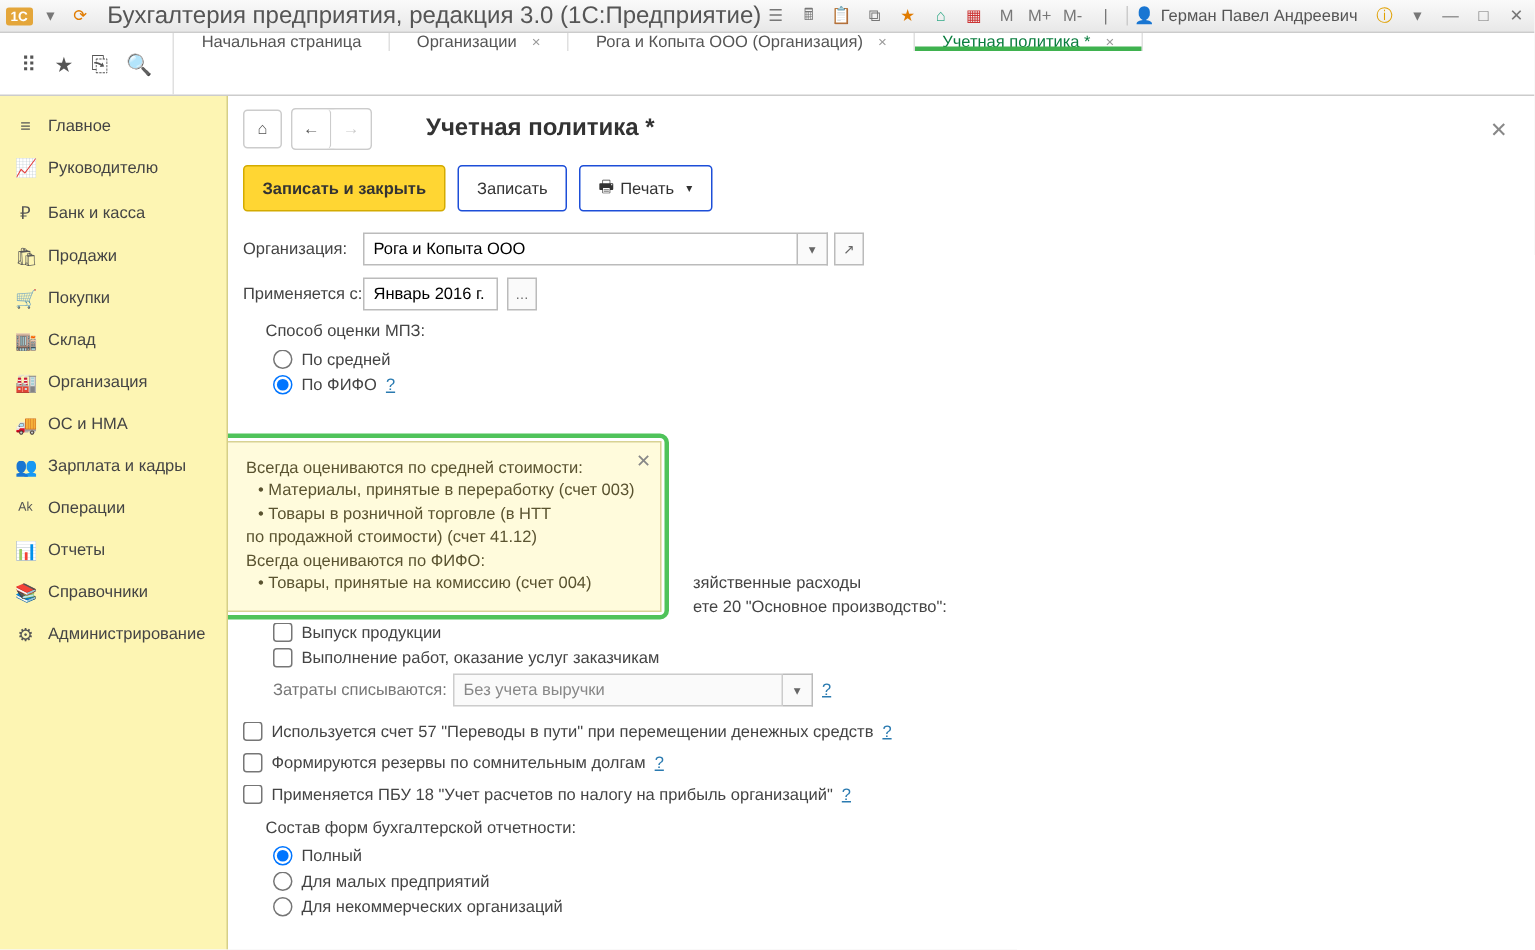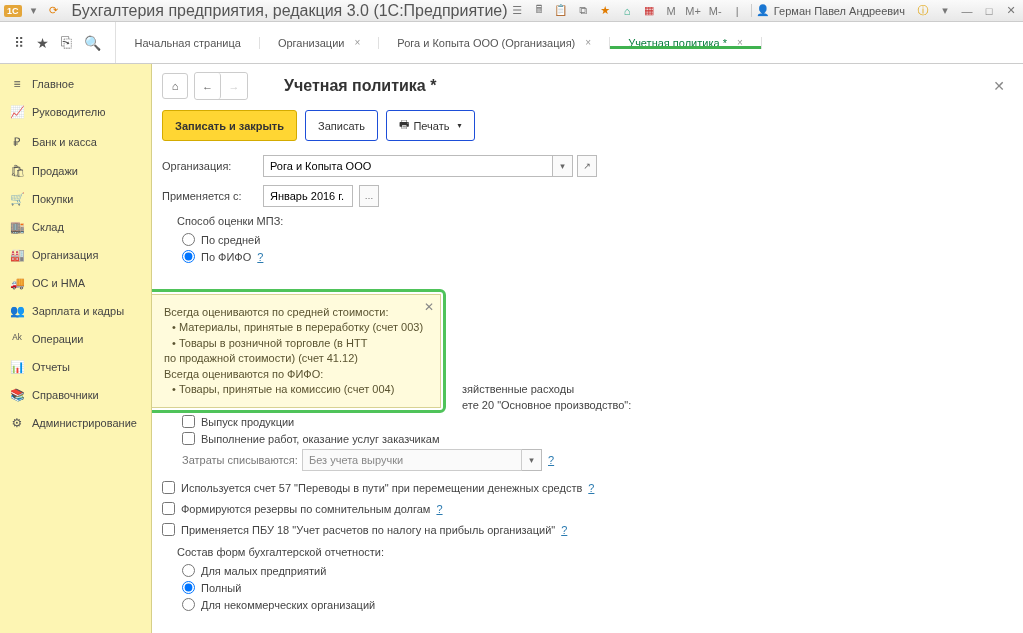--- a/index.html
+++ b/index.html
@@ -12,21 +12,21 @@
   .titlebar .spacer { flex: 1; }
   .titlebar .right { display: flex; align-items: center; gap: 6px; }
   .tb-btn { width: 16px; height: 16px; display: inline-flex; align-items: center; justify-content: center; color: #777; font-size: 11px; }
   .tb-user { display: flex; align-items: center; gap: 4px; color: #555; padding: 0 4px; border-left: 1px solid #ccc; }
   .badge-1c { background: #e4a63a; color: #fff; font-size: 9px; font-weight: bold; padding: 1px 3px; border-radius: 2px; }
   
   
   .toolbar-row { height: 42px; background: #fff; border-bottom: 1px solid #ccc; display: flex; align-items: stretch; }
   .tool-icons { display: flex; align-items: center; gap: 12px; padding: 0 14px; border-right: 1px solid #e0e0e0; }
   .tool-icons span { font-size: 14px; color: #555; }
-  .tabs { display: flex; align-items: center; }
+  .tabs { display: flex; align-items: flex-start; }
   .tab { padding: 0 18px; display: flex; align-items: center; color: #555; border-right: 1px solid #e0e0e0; position: relative; cursor: pointer; }
   .tab .close { margin-left: 10px; color: #999; font-size: 10px; }
   .tab.active { color: #0a7d3e; }
   .tab.active::after { content: ""; position: absolute; bottom: 0; left: 0; right: 0; height: 3px; background: #3fb24f; }
   
   
   .main { display: flex; height: calc(633px - 22px - 42px); }
   .sidebar { width: 152px; background: #fdf5b3; border-right: 1px solid #d6cf88; padding-top: 6px; }
   .side-item { display: flex; align-items: center; gap: 8px; padding: 7px 10px; color: #444; cursor: pointer; }
   .side-item .ic { width: 14px; text-align: center; font-size: 12px; color: #555; }
@@ -35,21 +35,21 @@
   .page-header { display: flex; align-items: center; padding: 8px 10px; gap: 6px; }
   .nav-btn { width: 26px; height: 26px; border: 1px solid #ccc; background: #fff; display: inline-flex; align-items: center; justify-content: center; border-radius: 3px; color: #555; cursor: pointer; }
   .page-title { font-size: 16px; font-weight: bold; margin-left: 30px; color: #333; }
   .header-close { margin-left: auto; font-size: 14px; color: #888; cursor: pointer; padding: 4px 8px; }
   
   .action-bar { display: flex; gap: 8px; padding: 2px 10px 10px 10px; }
   .btn { border: 1px solid #1d4ed8; background: #fff; padding: 5px 12px; border-radius: 3px; cursor: pointer; font-size: 11px; color: #333; display: inline-flex; align-items: center; gap: 4px; }
   .btn.primary { background: #ffd633; border-color: #d4ab00; font-weight: bold; }
   
   .form-area { padding: 4px 10px; position: relative; }
-  .form-row { display: flex; align-items: center; margin-bottom: 8px; gap: 21px; }
+  .form-row { display: flex; align-items: center; margin-bottom: 8px; }
   .form-label { width: 80px; color: #444; }
   .text-input { border: 1px solid #bbb; padding: 3px 6px; height: 22px; font-size: 11px; }
   .input-group { display: flex; }
   .input-addon { width: 20px; height: 22px; border: 1px solid #bbb; border-left: none; display: flex; align-items: center; justify-content: center; font-size: 9px; color: #666; cursor: pointer; background: #fafafa; }
   
   .section-label { color: #444; margin: 6px 15px; }
   .radio-row, .check-row { display: flex; align-items: center; margin: 4px 0 4px 20px; color: #444; }
   .radio-row input, .check-row input { margin-right: 6px; }
   .help-q { color: #2a7ab0; margin-left: 6px; text-decoration: underline; cursor: pointer; }
   
@@ -280,26 +280,26 @@
           <span class="help-q">?</span>
         </div>
       <div class="check-standalone">
           <input type="checkbox" style="">
           <span>Применяется ПБУ 18 "Учет расчетов по налогу на прибыль организаций"</span>
           <span class="help-q">?</span>
         </div>
 
       <div class="section-label" style="margin-top:10px">Состав форм бухгалтерской отчетности:</div>
       <div class="radio-row">
+          <input type="radio" name="rep" checked="" style="">
+          <span>Полный</span>
+        </div>
+      <div class="radio-row">
           <input type="radio" name="rep" style="">
           <span>Для малых предприятий</span>
         </div>
       <div class="radio-row">
-          <input type="radio" name="rep" checked="" style="">
-          <span>Полный</span>
-        </div>
-      <div class="radio-row">
           <input type="radio" name="rep" style="">
           <span>Для некоммерческих организаций</span>
         </div>
     </div>
   </div>
 </div>
 
 </body></html>

